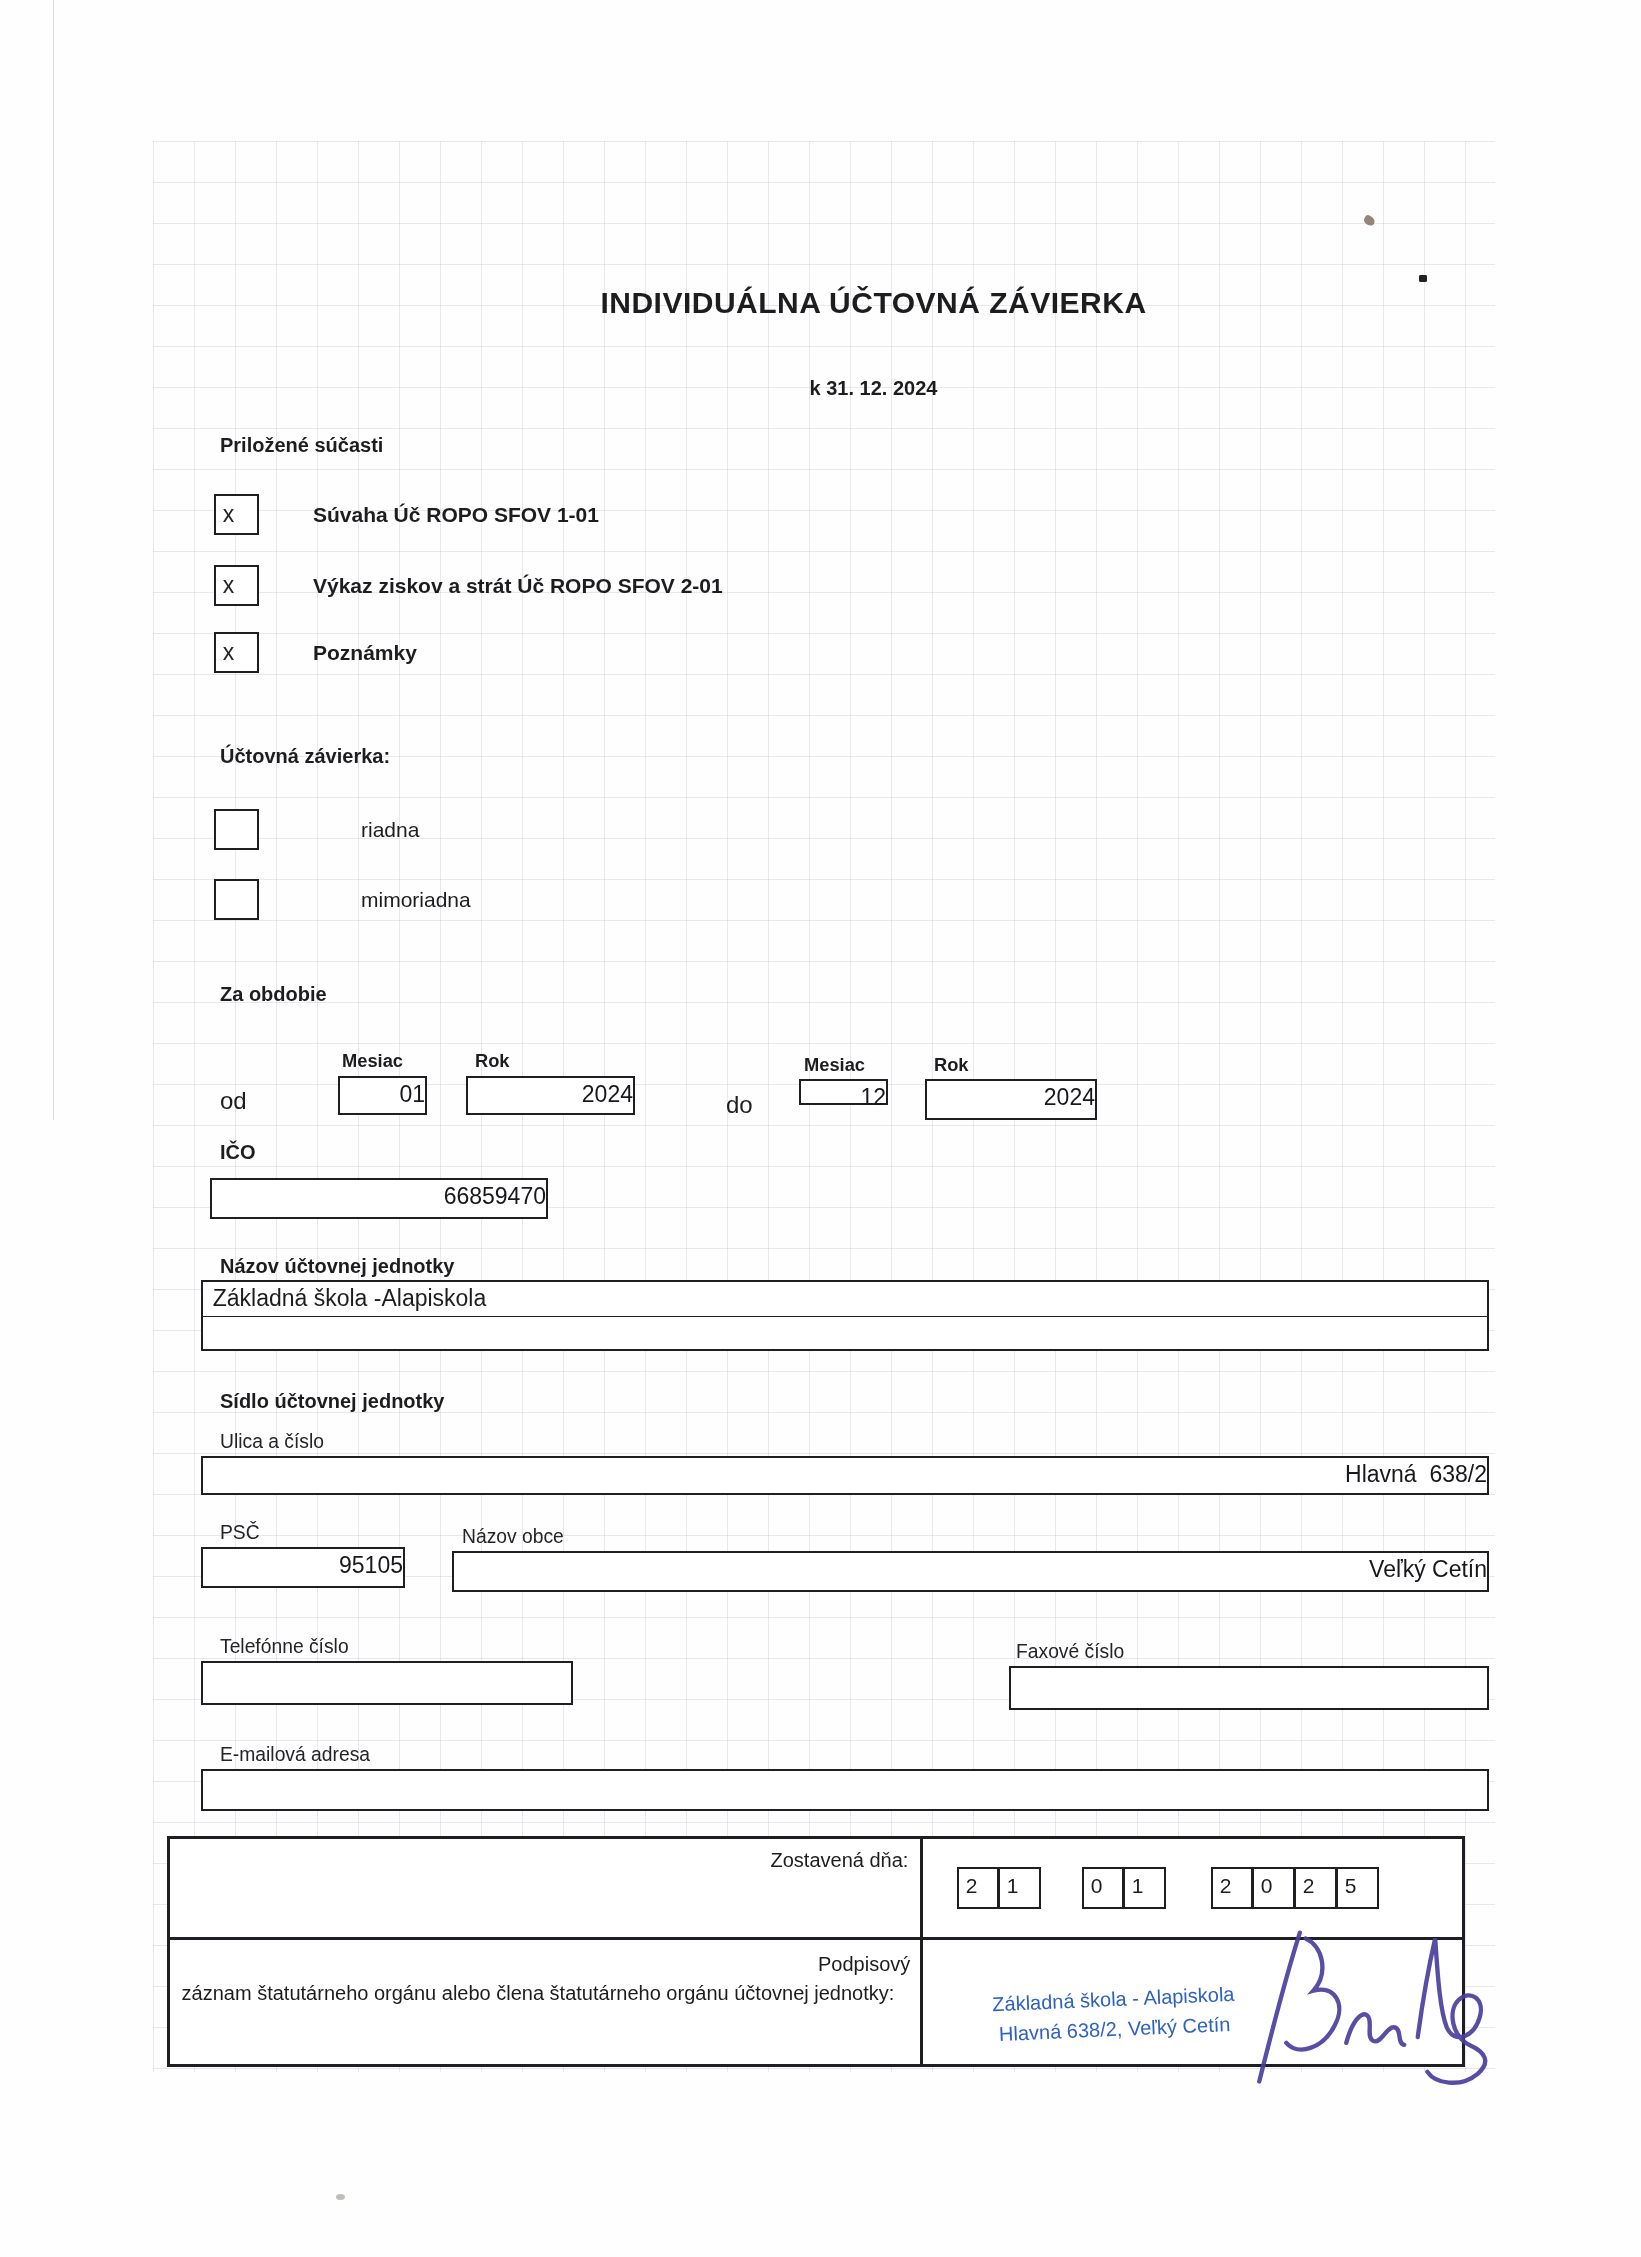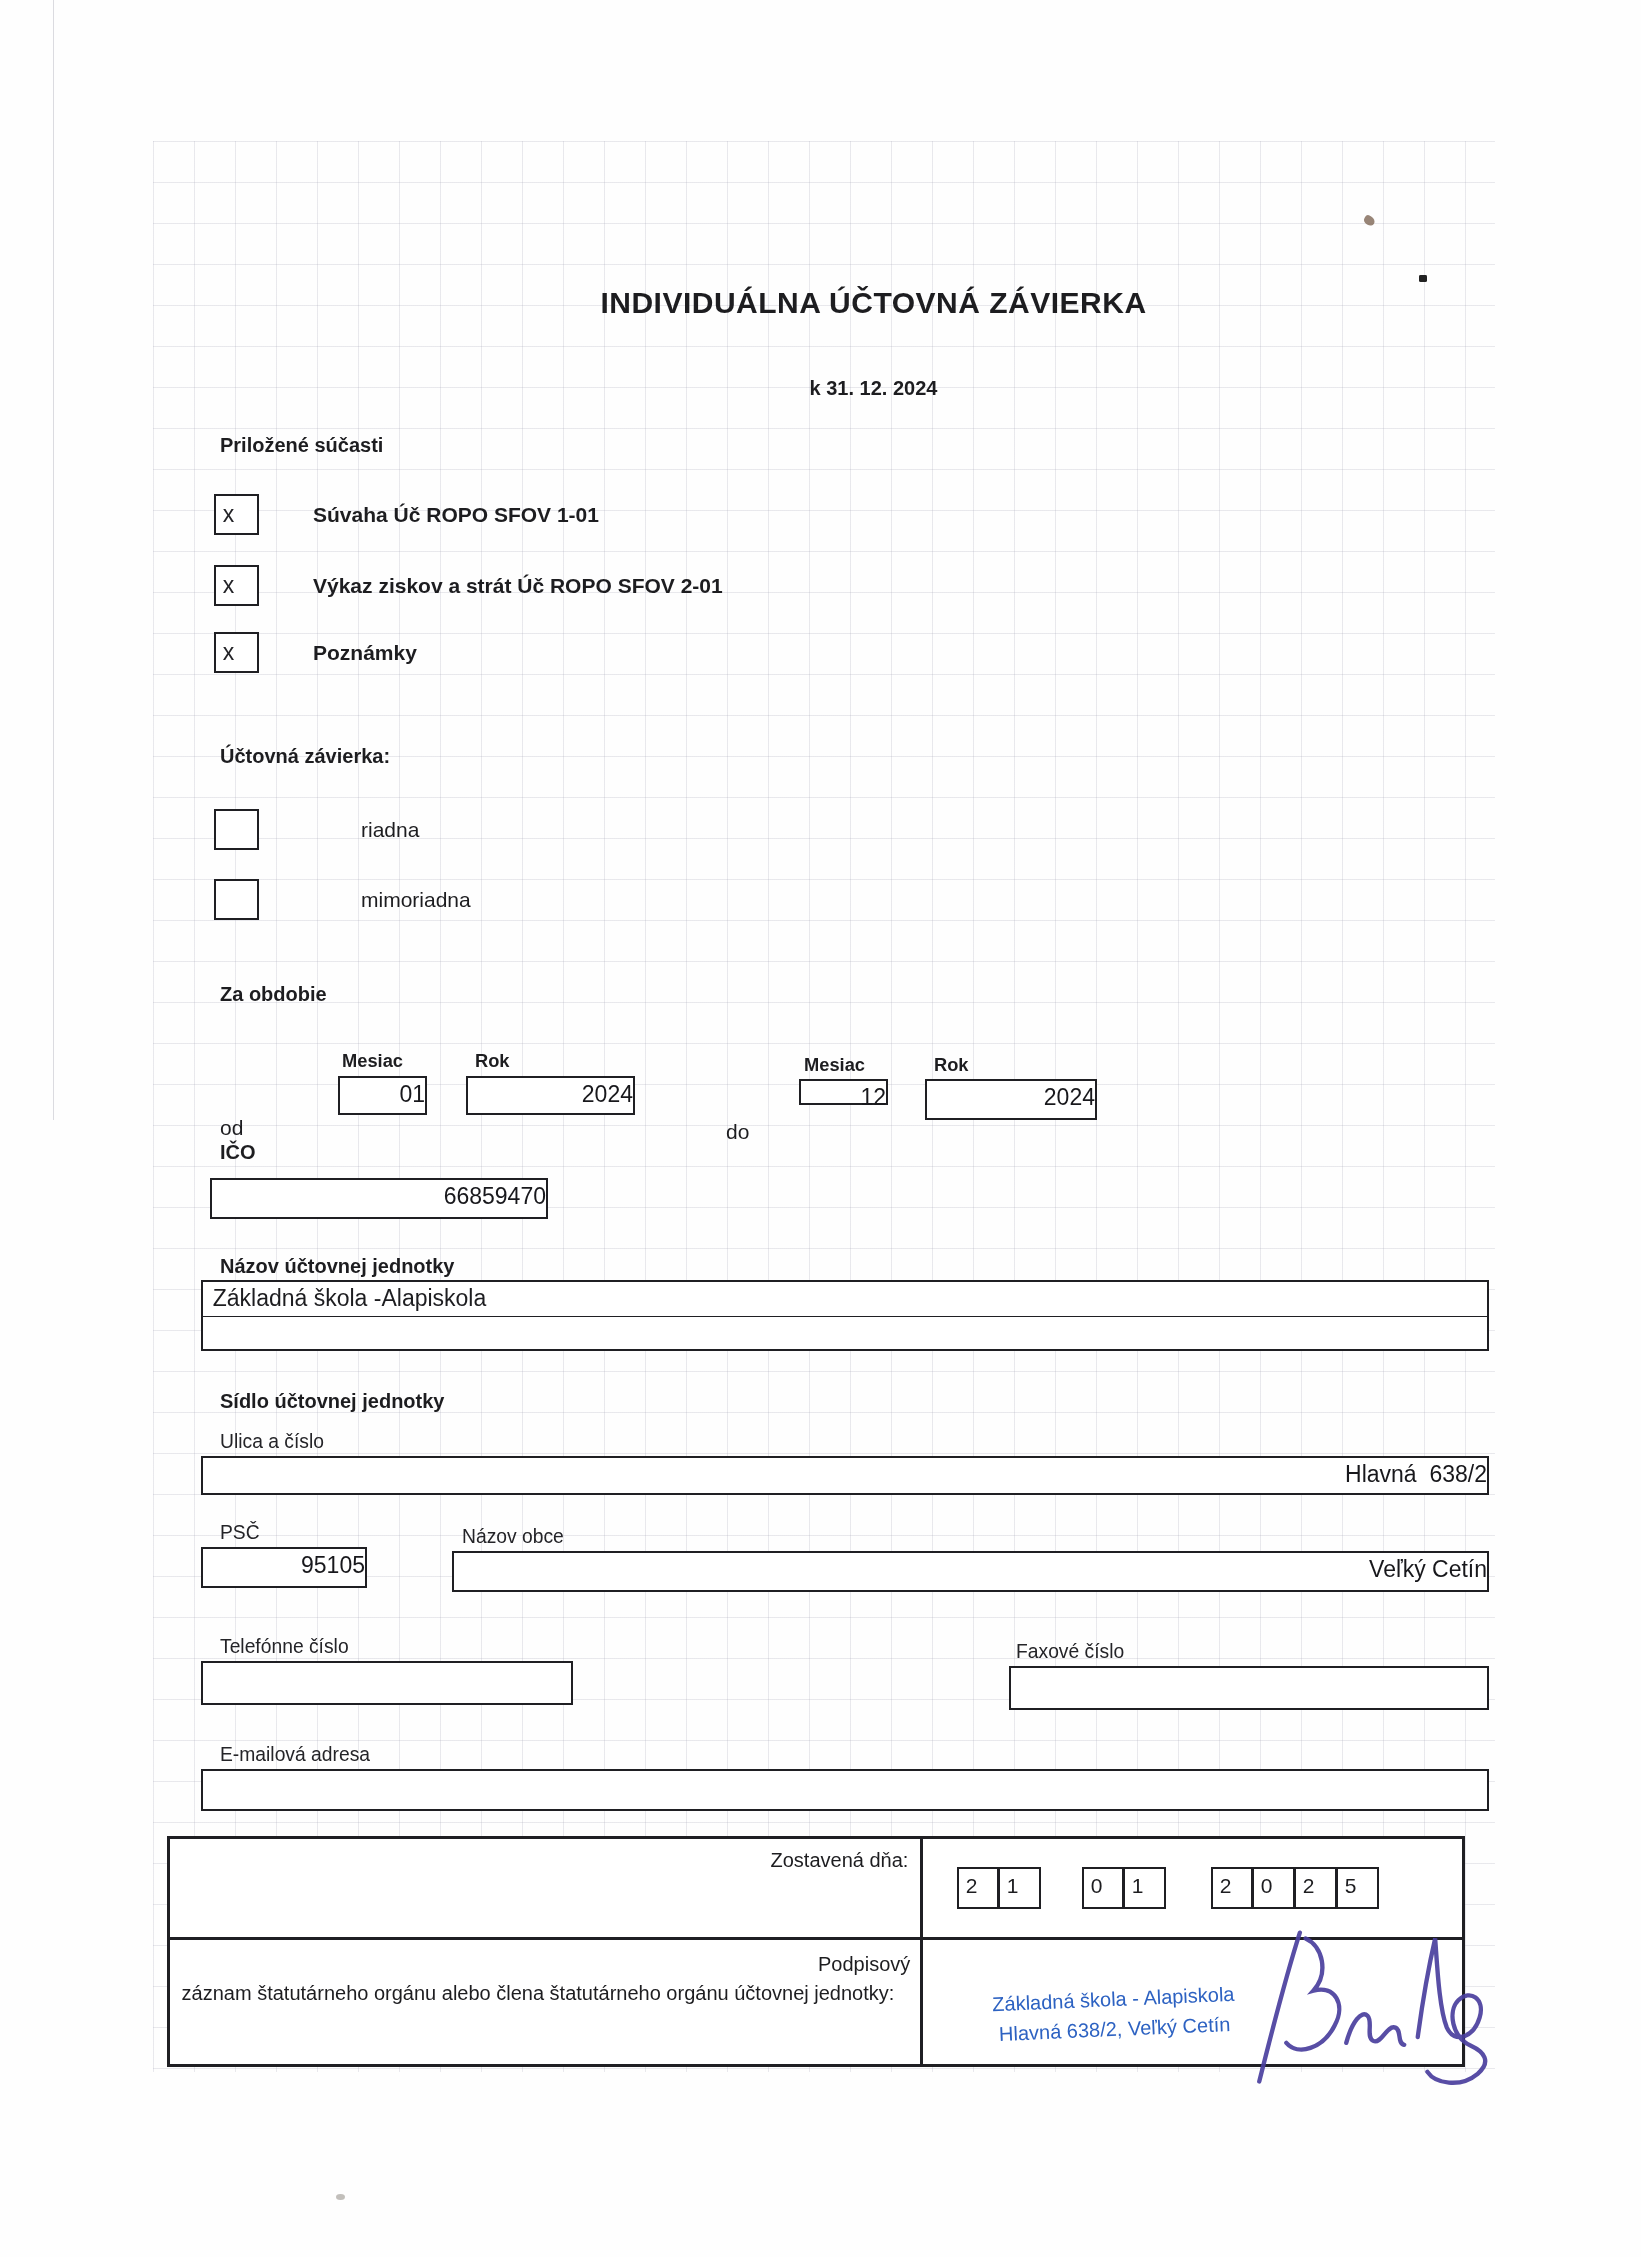--- a/index.html
+++ b/index.html
@@ -46,21 +46,21 @@
   }
   .cbrow .lbl-b { margin-left:54px; font-size:21px; font-weight:bold; white-space:nowrap; }
   .cbrow .lbl-r { margin-left:102px; font-size:21px; font-weight:normal; white-space:nowrap; }
 
   .fieldbox {
     position:absolute; border:2.9px solid #1f1f23; background:#fff;
     font-size:23px; color:#18181c; padding:2.9px 0 0 9.7px; white-space:pre;text-align:right;
   }
   .fieldbox.empty { padding:0; }
   .smalllabel { position:absolute; font-size:18.3px; font-weight:bold; }
-  .odlabel { position:absolute; font-size:21px; font-weight:normal;margin-top:29px; }
+  .odlabel { position:absolute; font-size:24px; font-weight:normal; }
 
   .namebox {
     position:absolute; left:201px; top:1280px; width:1288px; height:71px;
     border:2.9px solid #1f1f23; background:#fff;
   }
   .namebox .row1 {
     height:35px; border-bottom:1.9px solid #1f1f23;
     font-size:23px; padding:2.9px 0 0 9.7px; white-space:pre;
   }
   .namebox .row2 { height:31px; }
@@ -156,21 +156,21 @@
     <div class="row1">Základná škola -Alapiskola</div>
     <div class="row2"></div>
   </div>
 
   <div class="h-bold" style="left:220px;top:1390px;">Sídlo účtovnej jednotky</div>
 
   <div class="h-reg" style="left:220px;top:1431px;">Ulica a číslo</div>
   <div class="fieldbox" style="left:201px;top:1456px;width:1288px;height:39px;">Hlavná  638/2</div>
 
   <div class="h-reg" style="left:220px;top:1522px;">PSČ</div>
-  <div class="fieldbox" style="left:201px;top:1547px;width:166px;height:41px;">95105</div>
+  <div class="fieldbox" style="left:201px;top:1547px;width:204px;height:41px;">95105</div>
   <div class="h-reg" style="left:462px;top:1526px;">Názov obce</div>
   <div class="fieldbox" style="left:452px;top:1551px;width:1037px;height:41px;">Veľký Cetín</div>
 
   <div class="h-reg" style="left:220px;top:1636px;">Telefónne číslo</div>
   <div class="fieldbox empty" style="left:201px;top:1661px;width:372px;height:44px;"></div>
   <div class="h-reg" style="left:1016px;top:1641px;">Faxové číslo</div>
   <div class="fieldbox empty" style="left:1009px;top:1666px;width:480px;height:44px;"></div>
 
   <div class="h-reg" style="left:220px;top:1744px;">E-mailová adresa</div>
   <div class="fieldbox empty" style="left:201px;top:1769px;width:1288px;height:42px;"></div>

